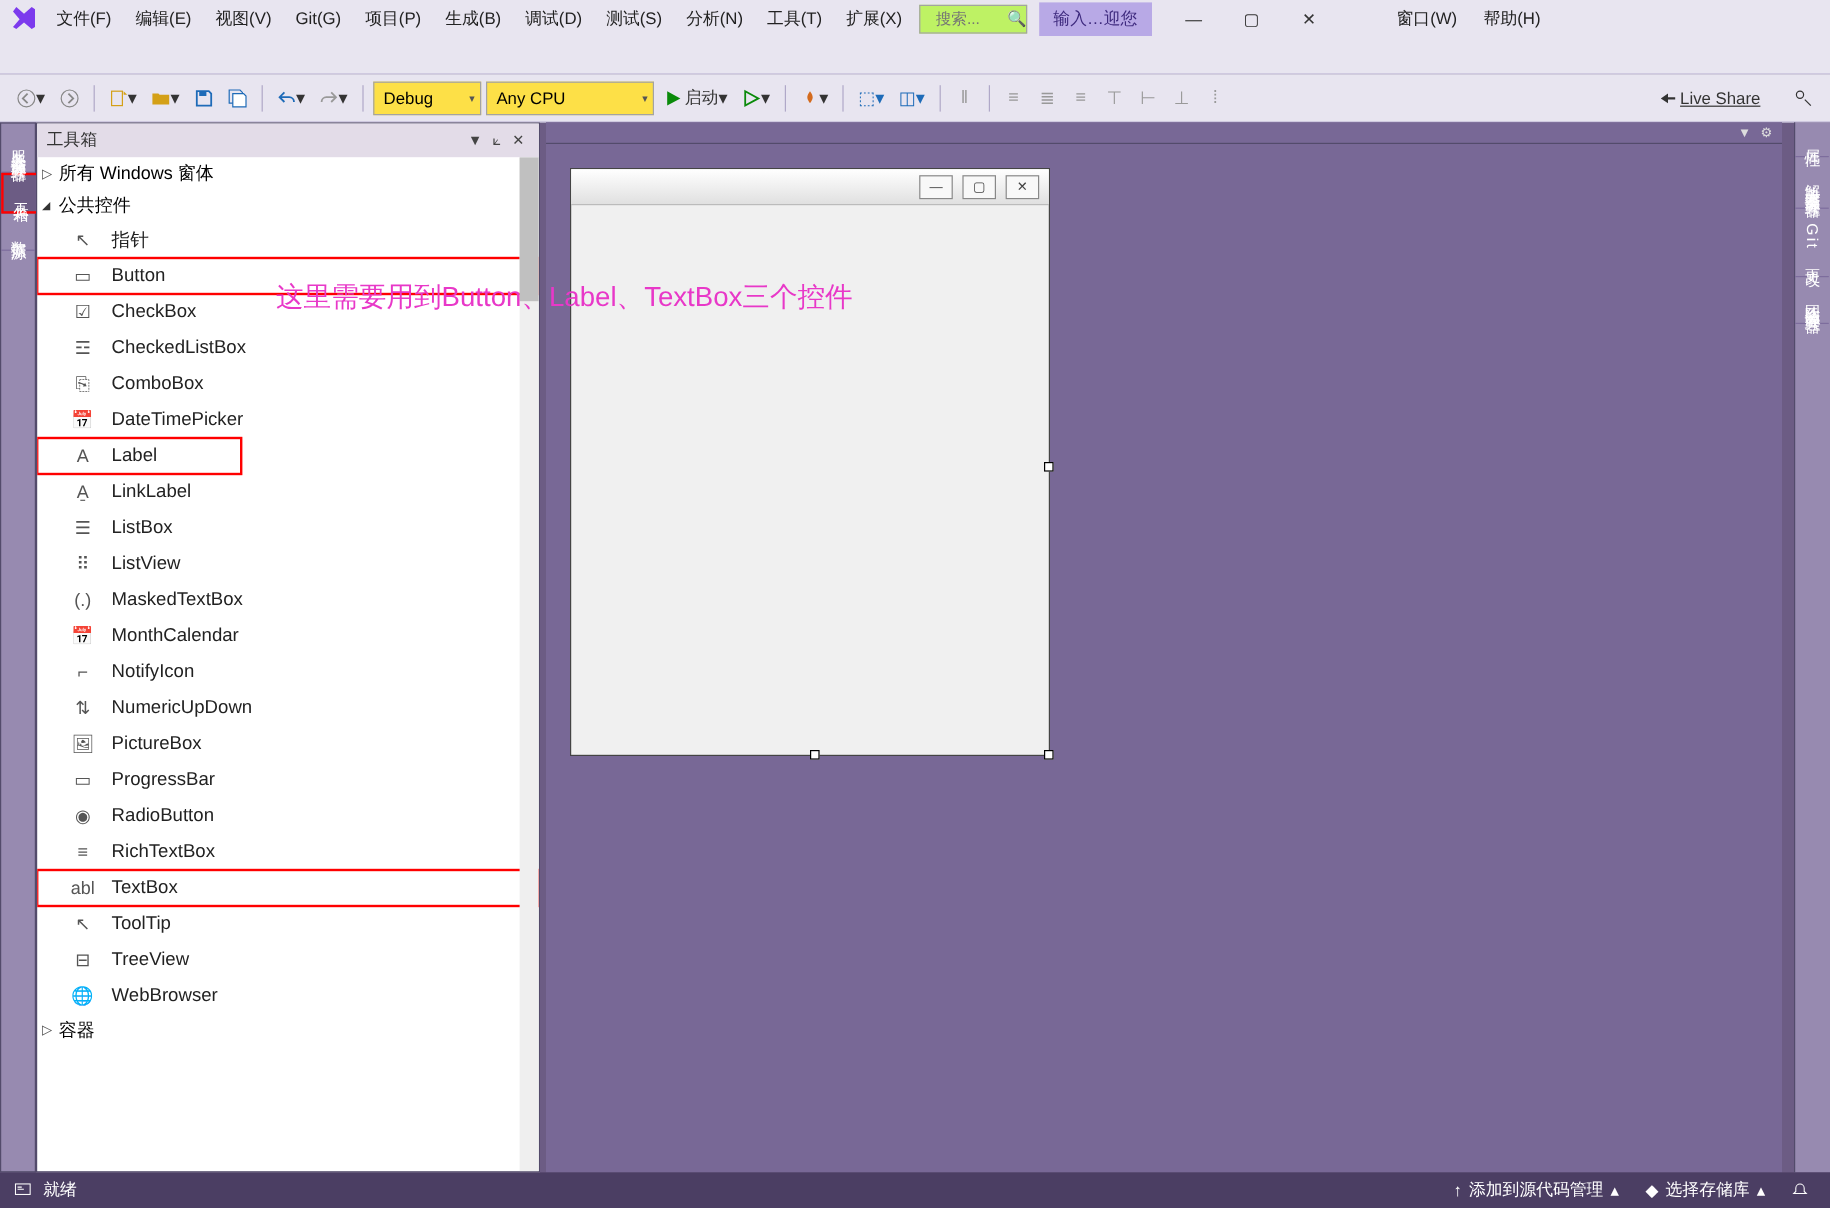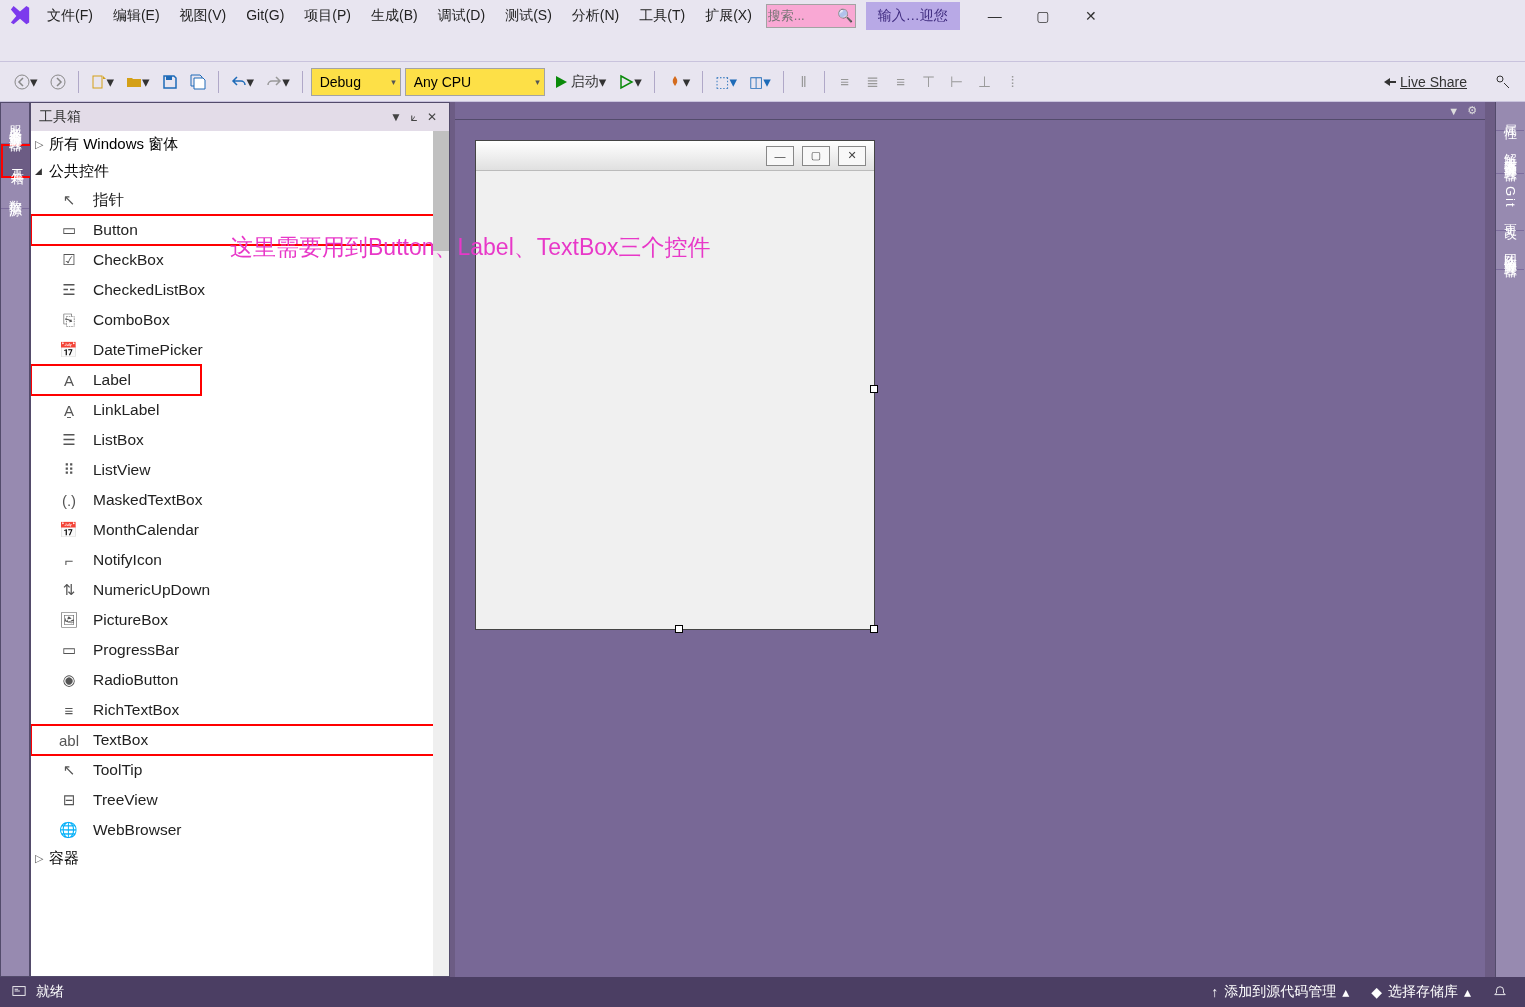--- a/index.html
+++ b/index.html
@@ -5,21 +5,21 @@
 * { margin:0; padding:0; box-sizing:border-box; font-family:"Microsoft YaHei","Segoe UI",sans-serif; }
 body { width:1525px; height:1007px; background:#6c5c84; overflow:hidden; }
 
 
 .menubar { height:62px; background:#e8e5f0; display:flex; flex-direction:row; border-bottom:1px solid #c9c3dd; }
 .menubar-row { display:flex; align-items:center; height:31px; padding-left:5px; gap:2px; }
 .vs-logo { width:30px; height:30px; display:flex; align-items:center; justify-content:center; }
 .vs-logo svg { width:22px; height:22px; }
 .menu-item { padding:3px 10px; font-size:14px; color:#222; cursor:pointer; }
 .flex-spacer { flex:1; }
-.search-box { width:90px; height:24px; border:1px solid #a3a3a3; background:#f9a8d4; display:flex; align-items:center; padding:0 1px; margin-right:8px; }
+.search-box { width:90px; height:24px; border:1px solid #a3a3a3; background:#bef264; display:flex; align-items:center; padding:0 13px; margin-right:8px; }
 .search-box input { border:none; background:transparent; width:60px; font-size:13px; outline:none; color:#666; }
 .search-box .mag { font-size:13px; color:#333; margin-left:auto; }
 .welcome-box { height:28px; padding:0 12px; background:#b8a9e6; color:#3e2a7e; font-size:14px; display:flex; align-items:center; margin-right:10px; }
 .winbtn { width:46px; height:28px; display:flex; align-items:center; justify-content:center; font-size:14px; color:#333; }
 
 
 .toolbar { height:40px; background:#e8e5f0; display:flex; align-items:center; padding:0 10px; gap:4px; border-bottom:1px solid #c9c3dd; }
 .tbtn { height:28px; min-width:24px; padding:0 4px; display:flex; align-items:center; justify-content:center; font-size:15px; color:#333; cursor:pointer; }
 .tbtn svg { width:16px; height:16px; }
 .tsep { width:1px; height:22px; background:#b0a8c8; margin:0 4px; }
@@ -87,20 +87,24 @@
     <div class="flex-spacer"></div>
     <div class="search-box">
       <input placeholder="搜索..." style="">
       <span class="mag">🔍</span>
     </div>
     <div class="welcome-box">输入…迎您</div>
     <div class="winbtn">—</div>
     <div class="winbtn">▢</div>
     <div class="winbtn">✕</div>
   </div>
+  <div class="menubar-row" style="padding-left:40px;" id="menu-row2">
+      <span class="menu-item">窗口(W)</span>
+      <span class="menu-item">帮助(H)</span>
+    </div>
 </div>
 
 <div class="toolbar">
   <span class="tbtn"><svg viewBox="0 0 16 16">
         <circle cx="8" cy="8" r="7" fill="none" stroke="#888"></circle>
         <path d="M9 4l-4 4 4 4" stroke="#888" fill="none" stroke-width="1.5"></path>
       </svg>▾</span>
   <span class="tbtn">
       <svg viewBox="0 0 16 16">
         <circle cx="8" cy="8" r="7" fill="none" stroke="#888"></circle>

